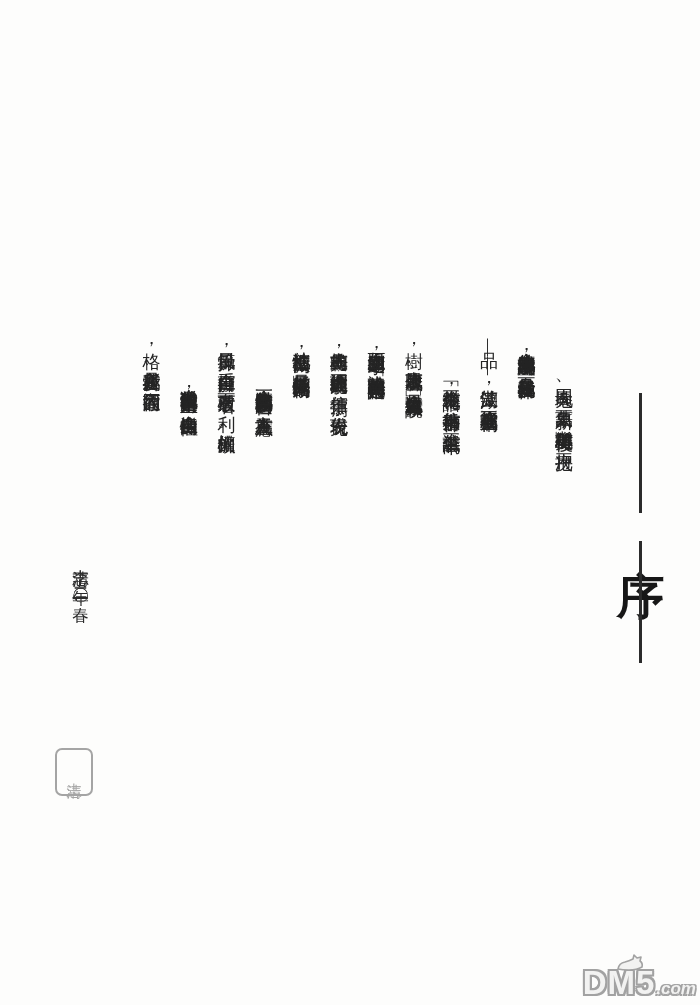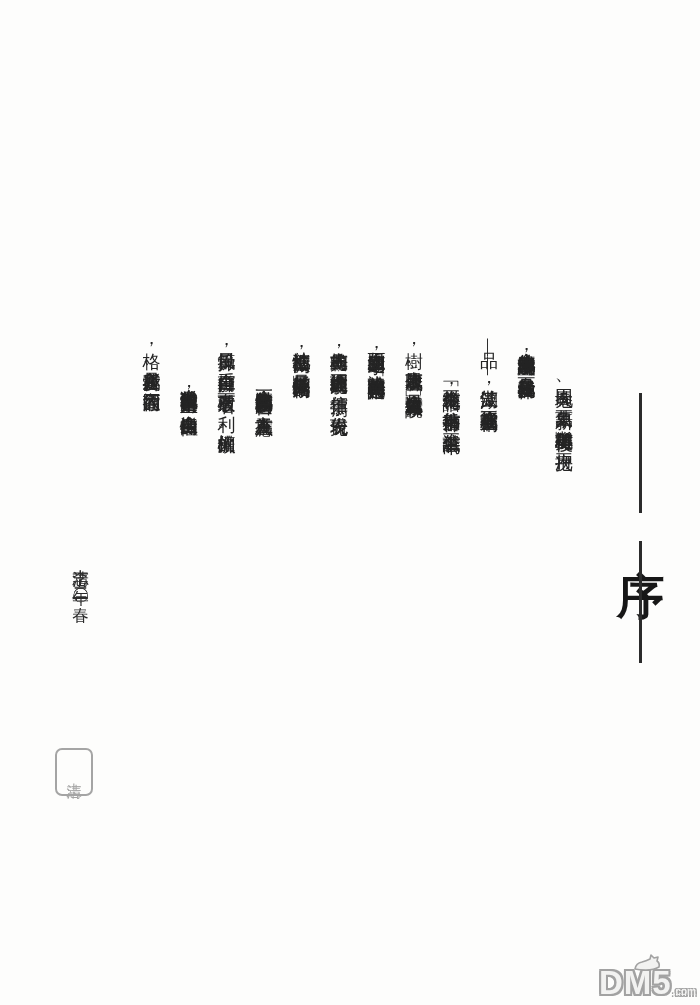--- a/index.html
+++ b/index.html
@@ -89,26 +89,27 @@
     letter-spacing: 1px;
     color: #f2f2f1;
     text-shadow:
       -2px -2px 0 #a2a2a2, 2px -2px 0 #a2a2a2,
       -2px  2px 0 #a2a2a2, 2px  2px 0 #a2a2a2,
       -2px  0   0 #a2a2a2, 2px  0   0 #a2a2a2,
        0   -2px 0 #a2a2a2, 0    2px 0 #a2a2a2;
     transform: skewX(-2deg);
   }
   .wm-suffix {
-    font-size: 10px; font-weight: 700; line-height: 1;
+    font-size: 17px; font-weight: 700; line-height: 1;
     margin-left: 1px; padding-bottom: 2px;
     color: #f2f2f1;
     text-shadow:
       -1.5px -1.5px 0 #a2a2a2, 1.5px -1.5px 0 #a2a2a2,
       -1.5px  1.5px 0 #a2a2a2, 1.5px  1.5px 0 #a2a2a2;
+    font-style: italic;
   }
   .wm-mascot {
     position: absolute;
     top: -13px; right: 10px;
   }
 </style>
 </head>
 <body>
 
 <div class="page">

